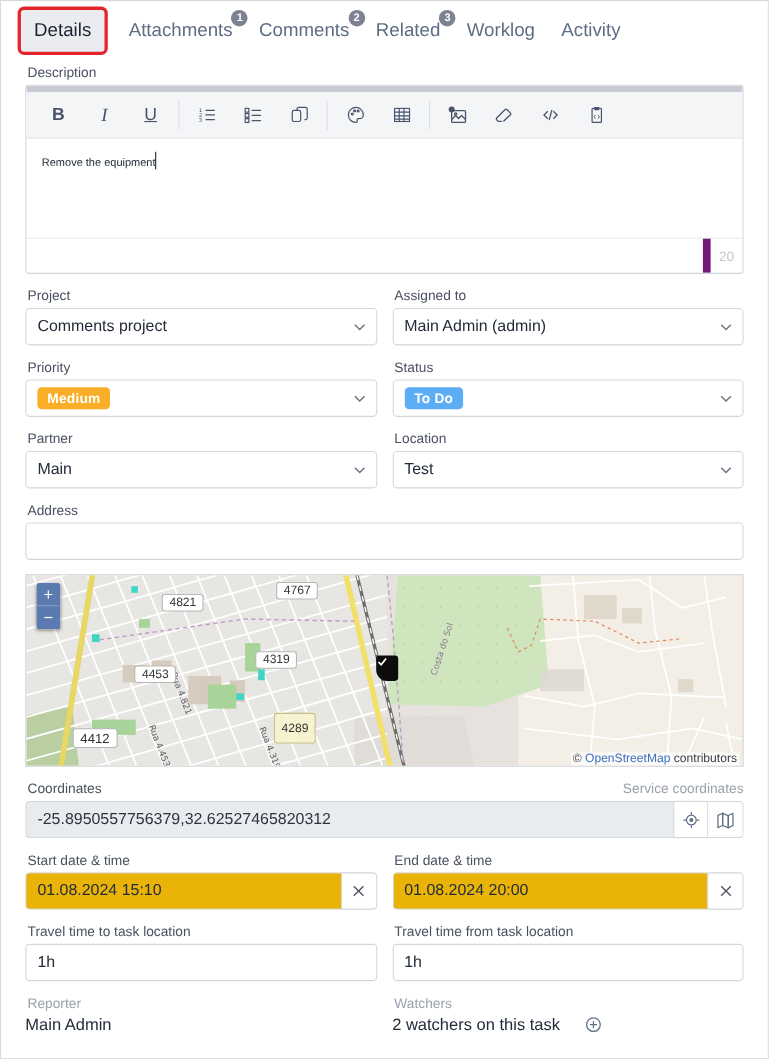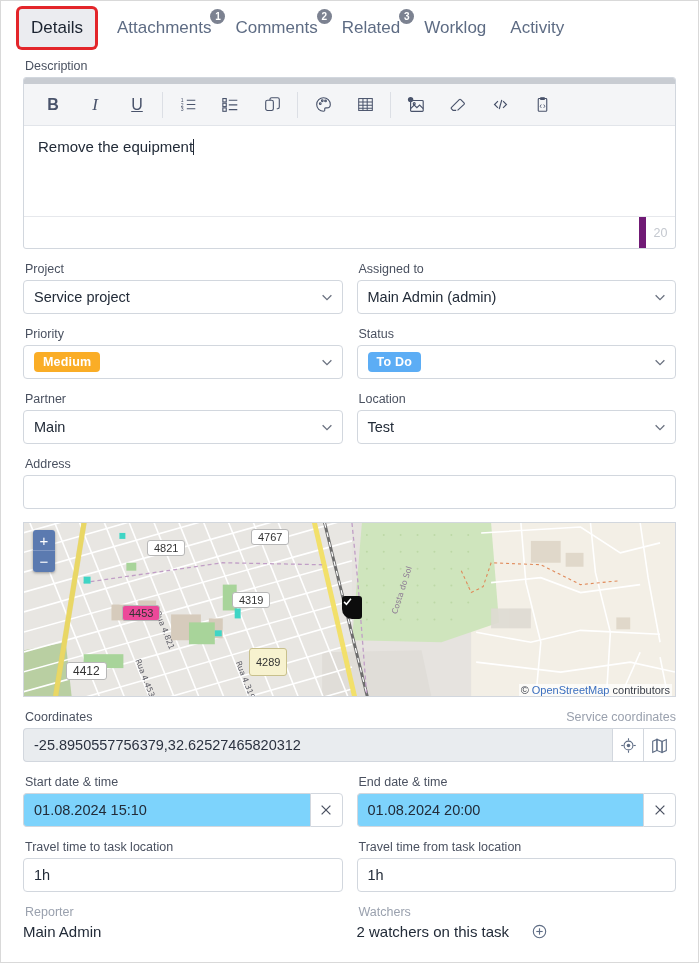--- a/index.html
+++ b/index.html
@@ -108,21 +108,21 @@
   }
   .tbtn {
     width: 42px; height: 42px;
     display: flex; align-items: center; justify-content: center;
     color: #49536b; cursor: pointer;
   }
   .tsep { width: 1px; height: 26px; background: #dcdfe5; margin: 0 4px; }
   .editor-area {
     height: 90px;
     padding: 12px 14px;
-    font-size: 15px;
+    font-size: 10px;
     color: #222b38;
     position: relative;
   }
   .caret {
     display: inline-block;
     width: 1px; height: 16px;
     background: #222b38;
     vertical-align: -3px;
   }
   .counter-row {
@@ -199,21 +199,21 @@
   }
   .coord-btn.last { border-radius: 0 4px 4px 0; border-left: 0; }
 
   
   .date-wrap { display: flex; }
   .date-input {
     flex: 1 1 auto; height: 34px;
     border: 1px solid #d2d7de; border-right: 0;
     border-radius: 4px 0 0 4px;
     display: flex; align-items: center; padding: 0 10px;
-    font-size: 14.5px; color: #222b38; background: #7dd3fc;
+    font-size: 14.5px; color: #222b38; background: #eab308;
   }
   .date-clear {
     width: 33px; height: 34px;
     border: 1px solid #d2d7de;
     border-radius: 0 4px 4px 0;
     background: #fff;
     display: flex; align-items: center; justify-content: center;
     color: #4a5160; cursor: pointer; font-size: 16px;
   }
 
@@ -345,21 +345,21 @@
         <div class="counter-row">
           <div class="counter">20</div>
         </div>
       </div>
     </div>
 
     <div class="row2 block">
       <div class="col">
         <div class="field-label">Project</div>
         <div class="input select">
-          <span>Service project</span>
+          <span>Comments project</span>
           <svg class="chev" viewBox="0 0 16 16" fill="none" stroke="currentColor" stroke-width="1.5">
               <polyline points="3,6 8,11 13,6"></polyline>
             </svg>
         </div>
       </div>
       <div class="col">
         <div class="field-label">Assigned to</div>
         <div class="input select">
           <span>Main Admin (admin)</span>
           <svg class="chev" viewBox="0 0 16 16" fill="none" stroke="currentColor" stroke-width="1.5">
@@ -560,21 +560,21 @@
         <g font-family="DejaVu Sans" font-size="8" fill="#5d5d66">
           <text transform="translate(132,90) rotate(69)">Rua 4.821</text>
           <text transform="translate(112,138) rotate(69)">Rua 4.453</text>
           <text transform="translate(213,140) rotate(69)">Rua 4.319</text>
           <text transform="translate(375,92) rotate(-72)" fill="#8d7a94">Costa do Sol</text>
         </g>
       </svg>
 
       <div style="position:absolute;left:227px;top:6px;background:#fff;border:1px solid #b7b7b7;border-radius:3px;padding:1px 6px;font-size:11px;color:#333;">4767</div>
       <div style="position:absolute;left:123px;top:17px;background:#fff;border:1px solid #b7b7b7;border-radius:3px;padding:1px 6px;font-size:11px;color:#333;">4821</div>
-      <div style="position:absolute;left:98px;top:82px;background:#ec4899;border:1px solid #b7b7b7;border-radius:3px;padding:1px 6px;font-size:11px;color:#333;">4453</div>
+      <div style="position:absolute;left:98px;top:82px;background:#ffffff;border:1px solid #b7b7b7;border-radius:3px;padding:1px 6px;font-size:11px;color:#333;">4453</div>
       <div style="position:absolute;left:208px;top:69px;background:#fff;border:1px solid #b7b7b7;border-radius:3px;padding:1px 6px;font-size:11px;color:#333;">4319</div>
       <div style="position:absolute;left:225px;top:125px;background:#f7f2cf;border:1px solid #c8c08c;border-radius:3px;padding:7px 6px;font-size:11px;color:#333;">4289</div>
       <div style="position:absolute;left:42px;top:139px;background:#fff;border:1px solid #b7b7b7;border-radius:3px;padding:1px 6px;font-size:12px;color:#333;">4412</div>
 
       <div class="zoomctl">
         <div>+</div>
         <div>−</div>
       </div>
 
       <div class="pin" style="left:318px;top:73px;">

